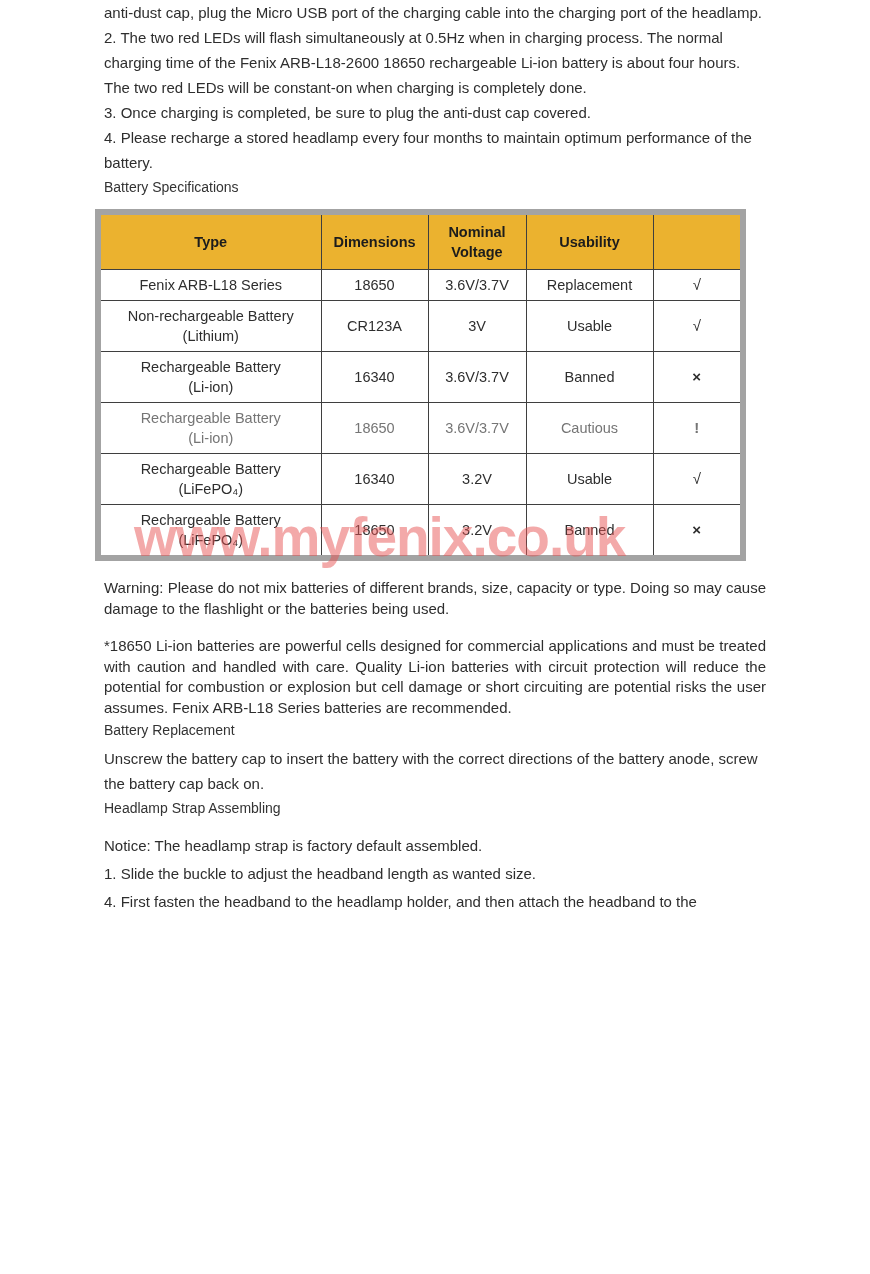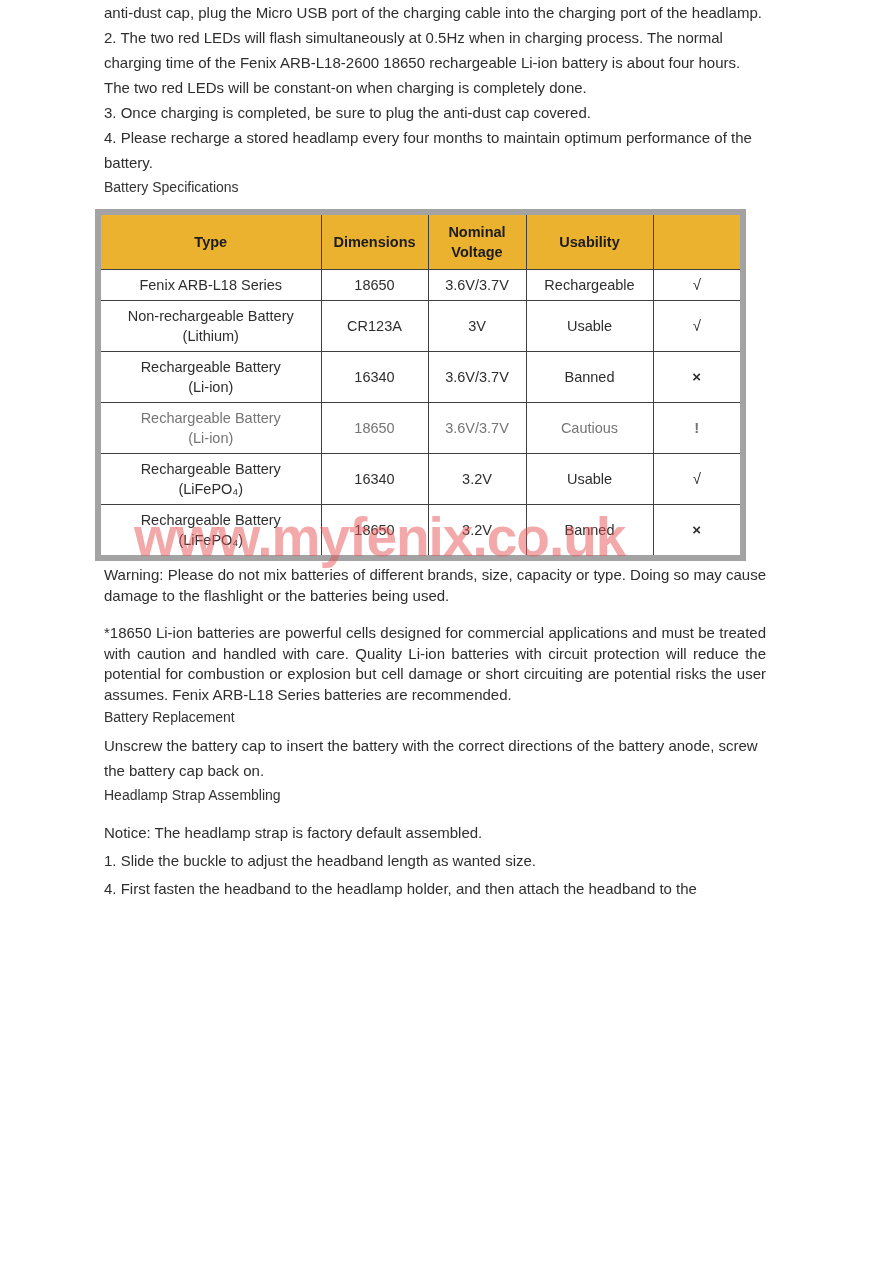--- a/index.html
+++ b/index.html
@@ -48,21 +48,21 @@
     background:#ebb22f;
     font-weight:700;
     color:#1c1c1c;
     height:50px;
   }
   .spec-table td{height:46px;}
   .spec-table tr.short td{height:26px;}
   .spec-table tr.muted td{color:#757575;}
   .sym{font-size:15px;}
   .warning{
-    margin:3px 0 0 0;
+    margin:16px 0 0 0;
     line-height:21px;
   }
   .note{
     margin:17px 0 0 0;
     text-align:justify;
     line-height:20.5px;
   }
   .replace-heading{margin-top:31px;}
   .replace-body{margin:4px 0 0 0;}
   .strap-heading{margin-top:55px;}
@@ -114,21 +114,21 @@
 Voltage</th>
         <th>Usability</th>
         <th></th>
       </tr>
     </thead>
     <tbody>
       <tr class="short">
         <td>Fenix ARB-L18 Series</td>
         <td>18650</td>
         <td>3.6V/3.7V</td>
-        <td>Rechargeable</td>
+        <td>Replacement</td>
         <td class="sym">√</td>
       </tr>
       <tr>
         <td>Non-rechargeable Battery
 (Lithium)</td>
         <td>CR123A</td>
         <td>3V</td>
         <td>Usable</td>
         <td class="sym">√</td>
       </tr>

